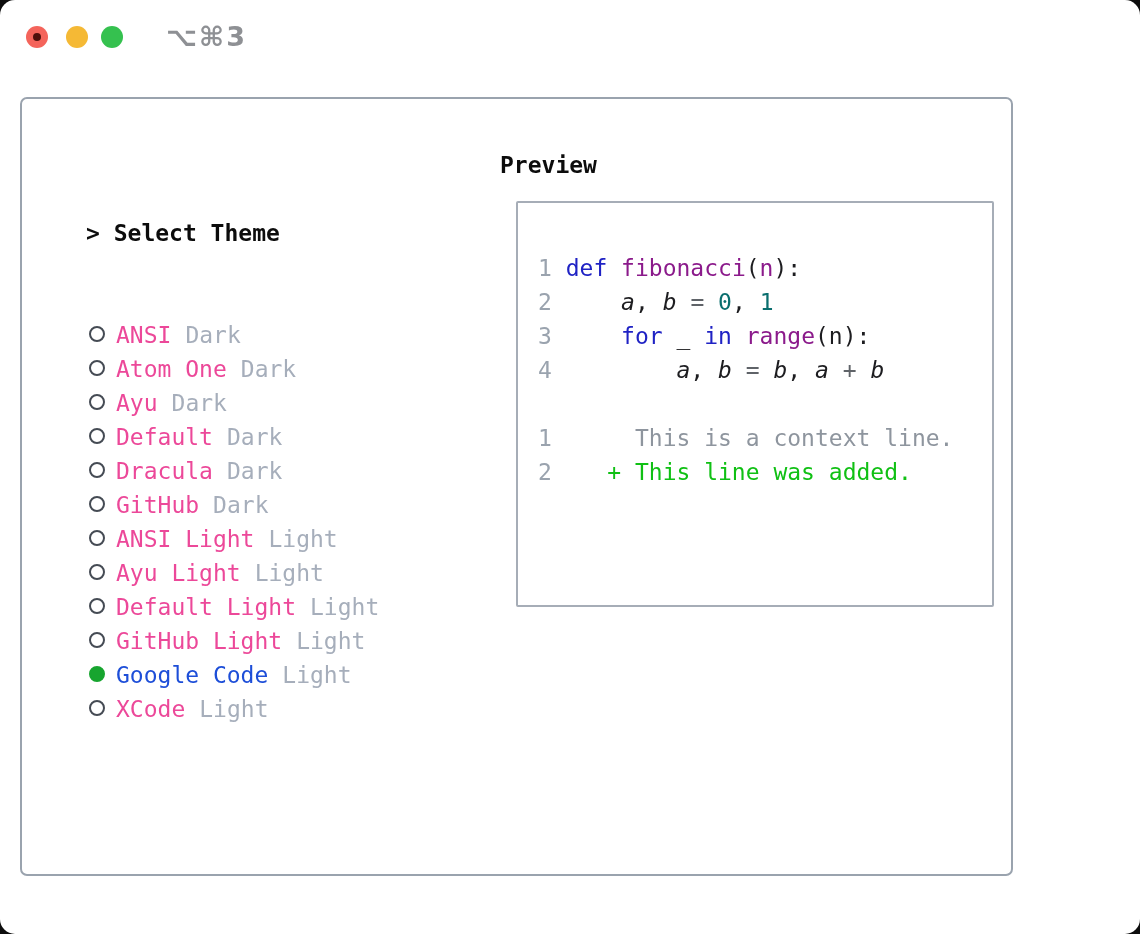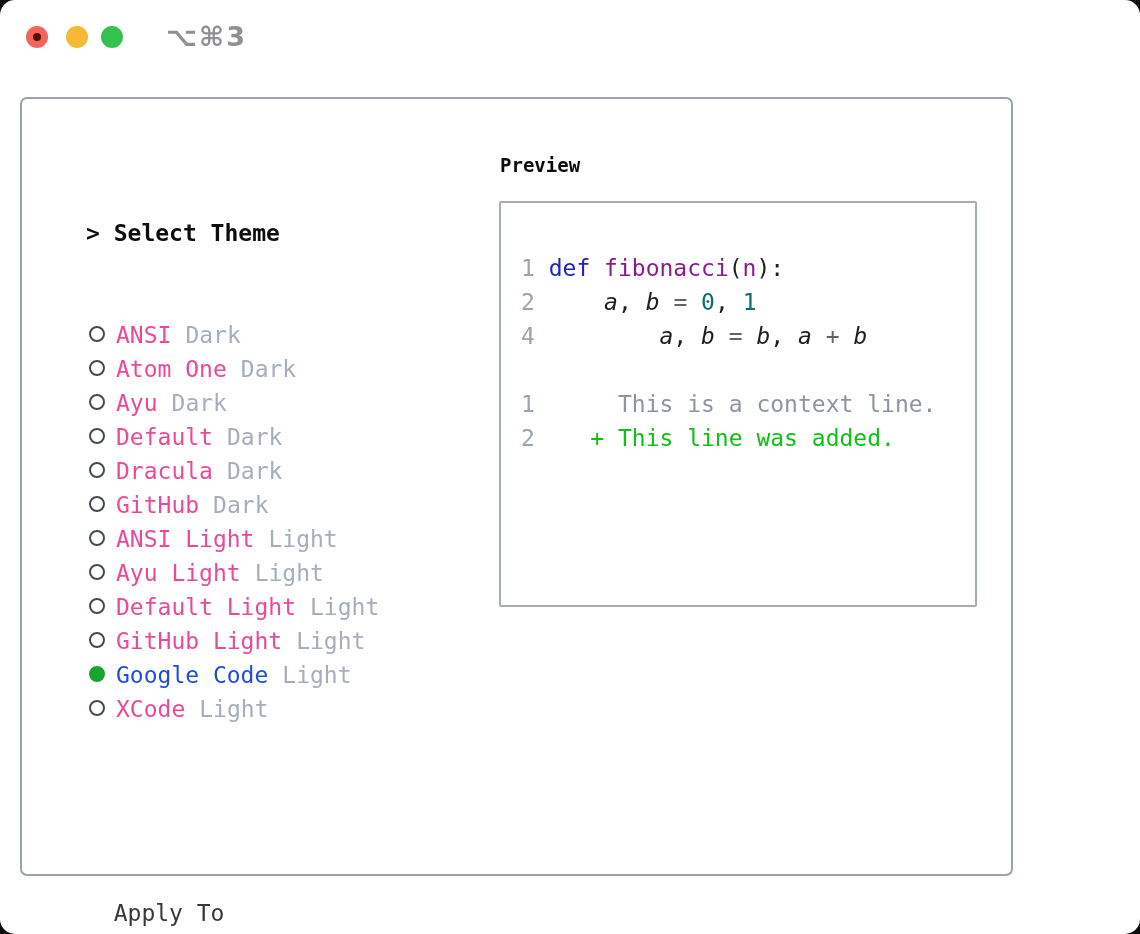--- a/index.html
+++ b/index.html
@@ -30,23 +30,23 @@
   .marker{
     display:inline-block;width:12px;height:12px;border-radius:50%;
     border:2px solid #454b54;margin:0 11px 0 3px;vertical-align:1px;box-sizing:content-box;
   }
   .marker.sel{border-color:#17a52f;background:#17a52f;}
   .name{color:#ec4899;}
   .name.sel{color:#1d4ed8;}
   .variant{color:#a6aebb;margin-left:14px;}
   .blank{height:34px;}
   
-  .preview-title{position:absolute;left:478px;top:49px;font-size:19px;line-height:34px;font-weight:bold;color:#0c0c0c;}
+  .preview-title{position:absolute;left:478px;top:49px;font-size:23px;line-height:34px;font-weight:bold;color:#0c0c0c;}
   .preview-box{
-    position:absolute;left:477px;top:102px;width:478px;height:406px;
+    position:absolute;left:494px;top:102px;width:478px;height:406px;
     border:2px solid #a6adb7;border-radius:2px;box-sizing:border-box;
     padding:48px 0 0 20px;overflow:hidden;background:#ffffff;
   }
   .pline{min-height:34px;line-height:34px;font-size:23px;white-space:pre;}
   .tok-ln{color:#9aa3ae;}
   .tok-pl{color:#1d1d20;}
   .tok-kw{color:#1f22c4;}
   .tok-fn{color:#8b1a8b;}
   .tok-num{color:#0a6e6e;}
   .tok-var{color:#1d1d20;font-style:italic;}
@@ -66,32 +66,32 @@
     <div class="tl-btn tl-zoom"></div>
     <div class="win-title">⌥⌘3</div>
   </div>
 
   <div class="panel">
 
     <div class="left-col">
       <div class="row hdr">&gt; Select Theme</div>
       <div id="theme-list"><div class="row"><span class="marker"></span><span class="name">ANSI</span><span class="variant">Dark</span></div><div class="row"><span class="marker"></span><span class="name">Atom One</span><span class="variant">Dark</span></div><div class="row"><span class="marker"></span><span class="name">Ayu</span><span class="variant">Dark</span></div><div class="row"><span class="marker"></span><span class="name">Default</span><span class="variant">Dark</span></div><div class="row"><span class="marker"></span><span class="name">Dracula</span><span class="variant">Dark</span></div><div class="row"><span class="marker"></span><span class="name">GitHub</span><span class="variant">Dark</span></div><div class="row"><span class="marker"></span><span class="name">ANSI Light</span><span class="variant">Light</span></div><div class="row"><span class="marker"></span><span class="name">Ayu Light</span><span class="variant">Light</span></div><div class="row"><span class="marker"></span><span class="name">Default Light</span><span class="variant">Light</span></div><div class="row"><span class="marker"></span><span class="name">GitHub Light</span><span class="variant">Light</span></div><div class="row"><span class="marker sel"></span><span class="name sel">Google Code</span><span class="variant">Light</span></div><div class="row"><span class="marker"></span><span class="name">XCode</span><span class="variant">Light</span></div></div>
       <div class="blank"></div>
-      <div class="row"><span id="apply-to-title">  Apply To</span></div>
       
       
       
     </div>
 
     <div class="preview-title">Preview</div>
 
     <div class="preview-box">
       <div id="preview-lines">
           <div class="pline"><span class="tok-ln">1 </span><span class="tok-kw">def</span><span class="tok-pl"> </span><span class="tok-fn">fibonacci</span><span class="tok-pl">(</span><span class="tok-fn">n</span><span class="tok-pl">):</span></div>
           <div class="pline"><span class="tok-ln">2 </span><span class="tok-pl">    </span><span class="tok-var">a</span><span class="tok-pl">, </span><span class="tok-var">b</span><span class="tok-pl"> </span><span class="tok-op">=</span><span class="tok-pl"> </span><span class="tok-num">0</span><span class="tok-pl">, </span><span class="tok-num">1</span></div>
+          <div class="pline"><span class="tok-ln">3 </span><span class="tok-pl">    </span><span class="tok-kw">for</span><span class="tok-pl"> _ </span><span class="tok-kw">in</span><span class="tok-pl"> </span><span class="tok-fn">range</span><span class="tok-pl">(n):</span></div>
           <div class="pline"><span class="tok-ln">4 </span><span class="tok-pl">        </span><span class="tok-var">a</span><span class="tok-pl">, </span><span class="tok-var">b</span><span class="tok-pl"> </span><span class="tok-op">=</span><span class="tok-pl"> </span><span class="tok-var">b</span><span class="tok-pl">, </span><span class="tok-var">a</span><span class="tok-pl"> </span><span class="tok-op">+</span><span class="tok-pl"> </span><span class="tok-var">b</span></div>
           <div class="pline"></div>
           <div class="pline"><span class="tok-ln">1 </span><span class="tok-ctx">     This is a context line.</span></div>
           <div class="pline"><span class="tok-ln">2 </span><span class="tok-add">   + This line was added.</span></div>
         </div>
     </div>
 
   </div>
 </div>
 

